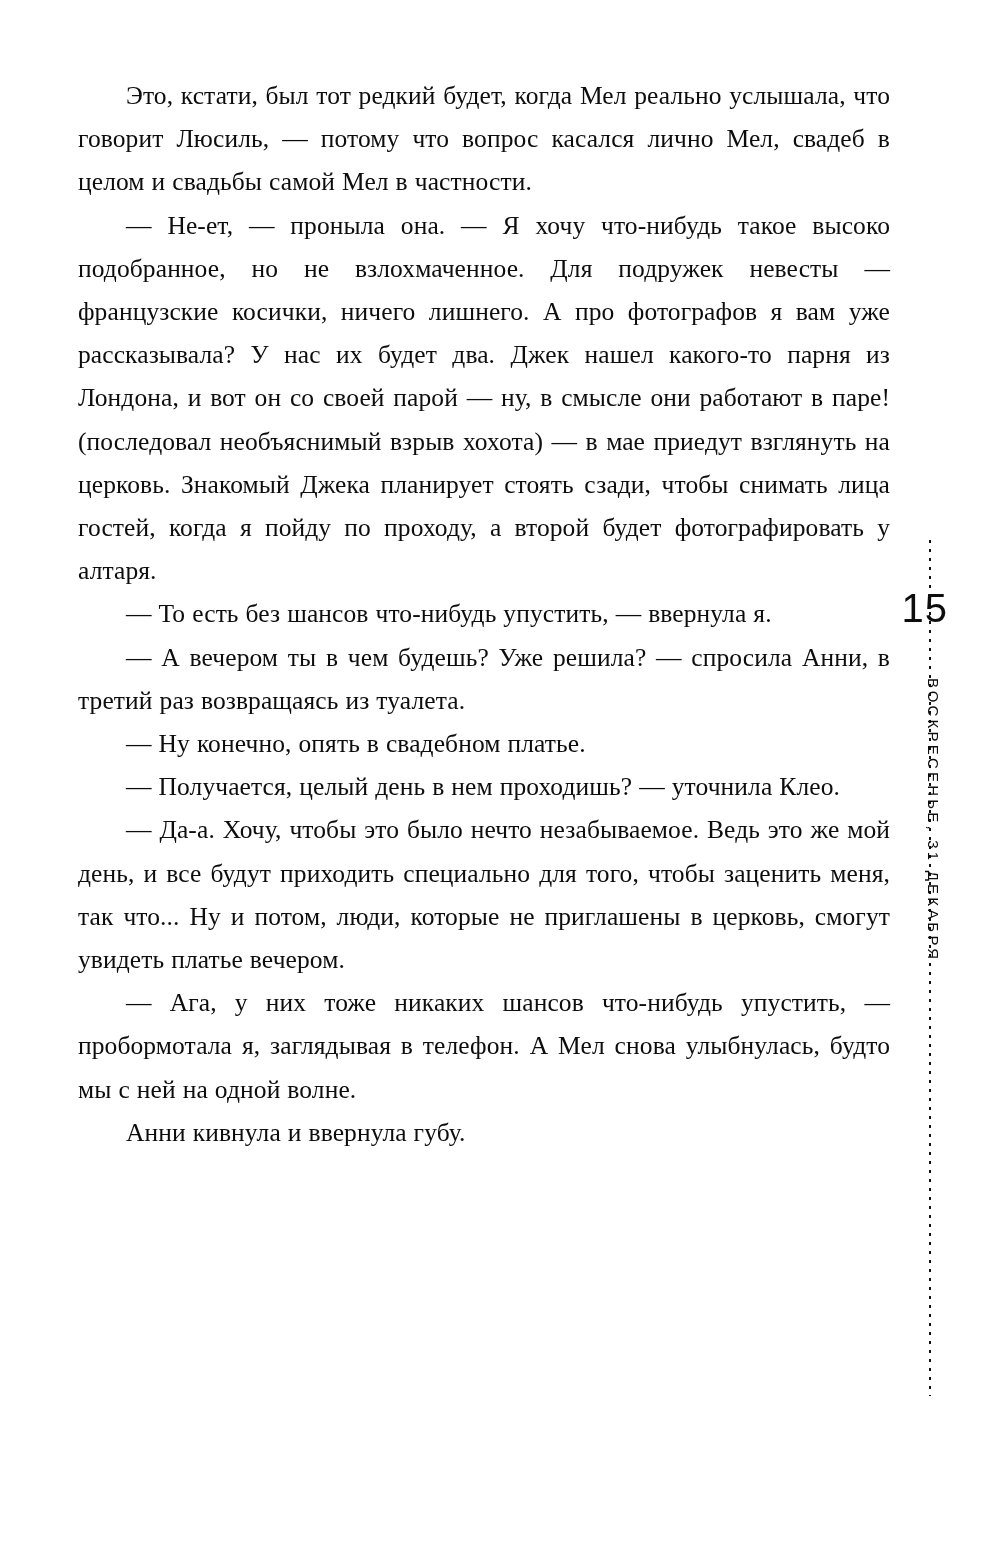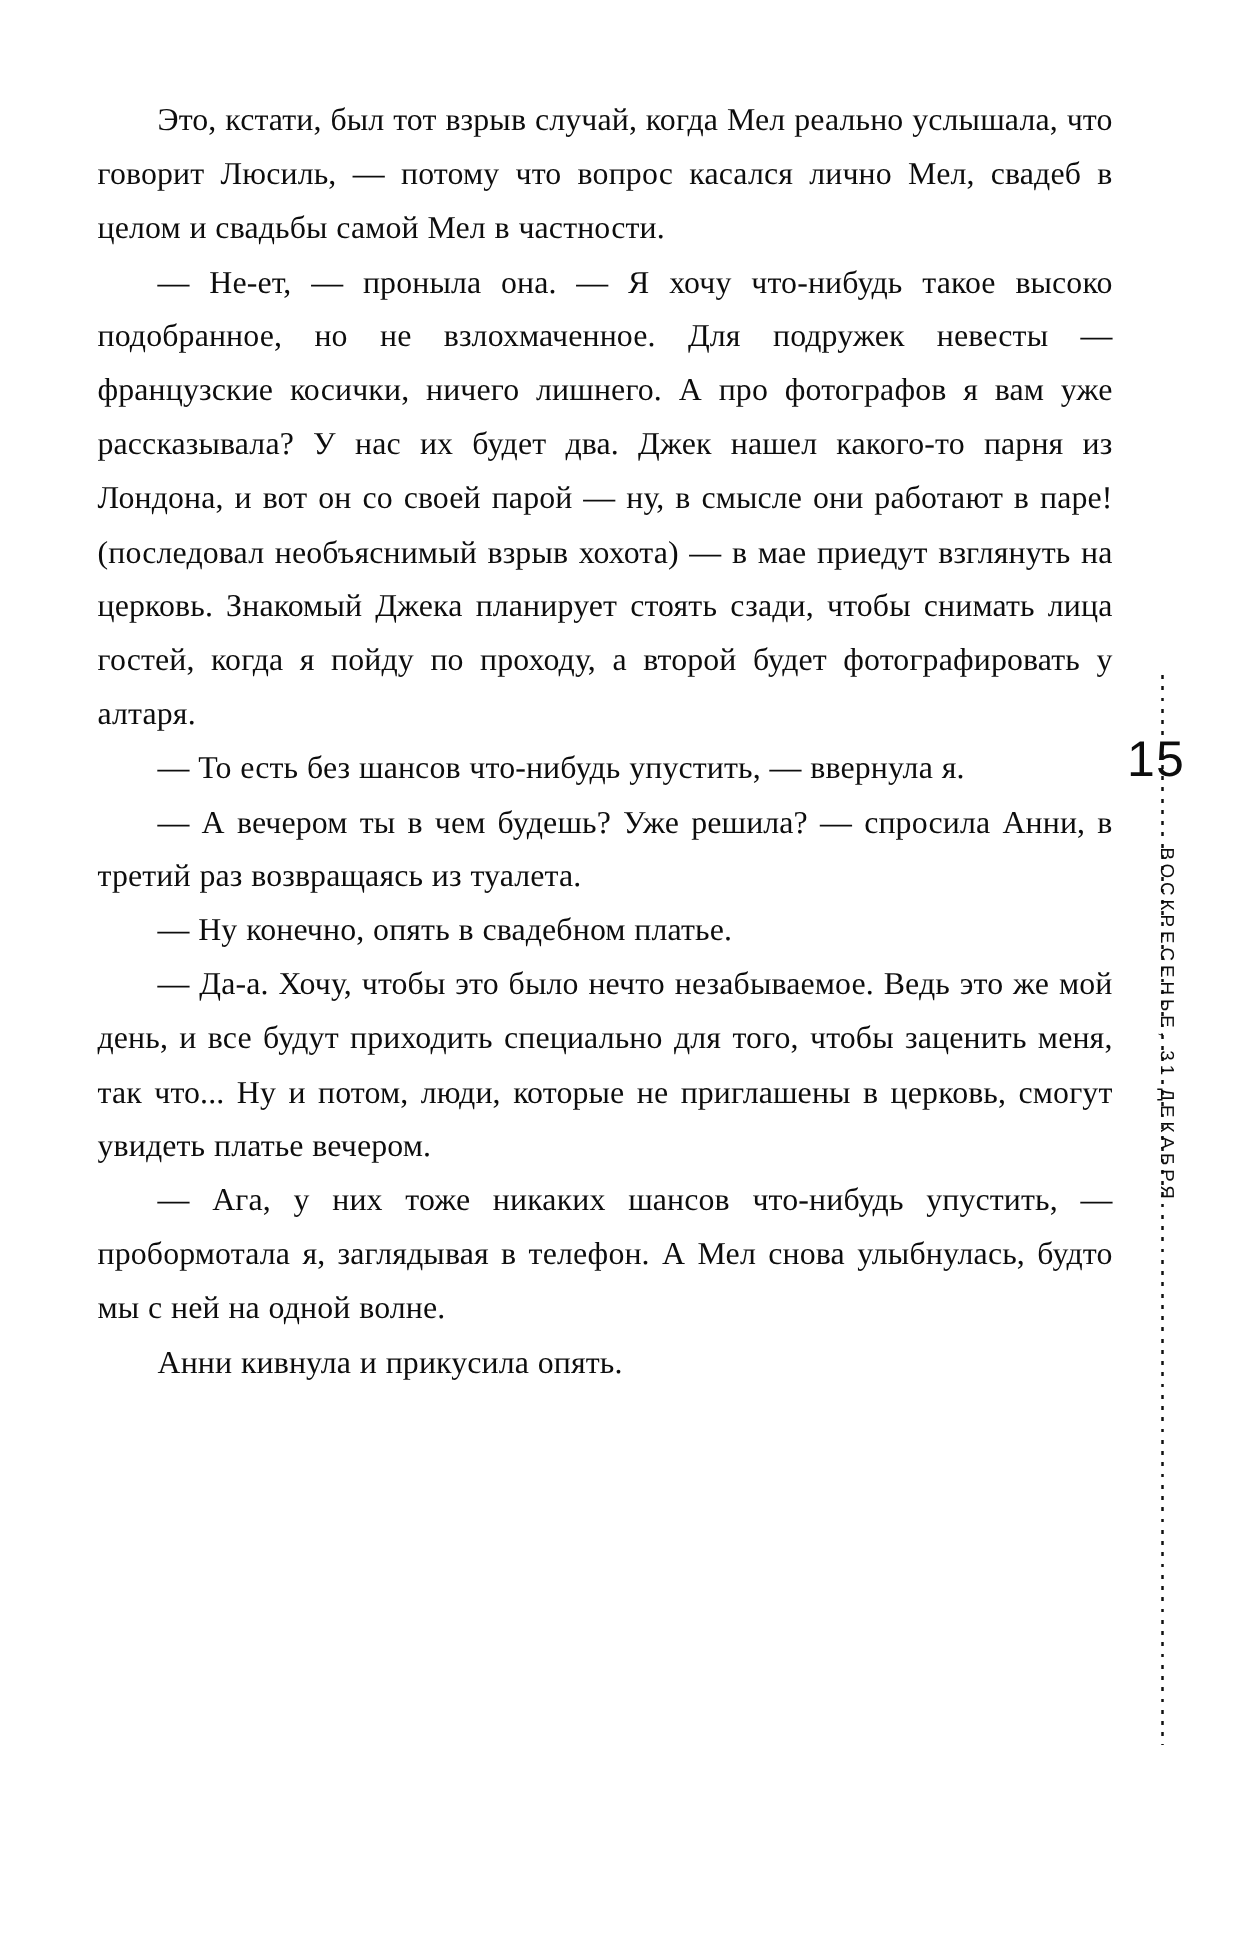--- a/index.html
+++ b/index.html
@@ -91,28 +91,29 @@
       rgba(255,255,255,0) 9px
     );
   }
 </style>
 </head>
 <body>
 
 <div class="page">
 
   <div class="text-column">
-    <p class="para">Это, кстати, был тот взрыв случай, когда Мел реально услышала, что говорит Люсиль, — потому что вопрос касался лично Мел, свадеб в целом и свадьбы самой Мел в частности.</p>
+    <p class="para">Это, кстати, был тот редкий будет, когда Мел реально услышала, что говорит Люсиль, — потому что вопрос касался лично Мел, свадеб в целом и свадьбы самой Мел в частности.</p>
     <p class="para">— Не-ет, — проныла она. — Я хочу что-нибудь такое высоко подобранное, но не взлохмаченное. Для подружек невесты — французские косички, ничего лишнего. А про фотографов я вам уже рассказывала? У нас их будет два. Джек нашел какого-то парня из Лондона, и вот он со своей парой — ну, в смысле они работают в паре! (последовал необъяснимый взрыв хохота) — в мае приедут взглянуть на церковь. Знакомый Джека планирует стоять сзади, чтобы снимать лица гостей, когда я пойду по проходу, а второй будет фотографировать у алтаря.</p>
     <p class="para">— То есть без шансов что-нибудь упустить, — ввернула я.</p>
     <p class="para">— А вечером ты в чем будешь? Уже решила? — спросила Анни, в третий раз возвращаясь из туалета.</p>
     <p class="para">— Ну конечно, опять в свадебном платье.</p>
+    <p class="para">— Получается, целый день в нем проходишь? — уточнила Клео.</p>
     <p class="para">— Да-а. Хочу, чтобы это было нечто незабываемое. Ведь это же мой день, и все будут приходить специально для того, чтобы заценить меня, так что... Ну и потом, люди, которые не приглашены в церковь, смогут увидеть платье вечером.</p>
     <p class="para">— Ага, у них тоже никаких шансов что-нибудь упустить, — пробормотала я, заглядывая в телефон. А Мел снова улыбнулась, будто мы с ней на одной волне.</p>
-    <p class="para">Анни кивнула и прикусила опять.</p>
+    <p class="para">Анни кивнула и ввернула губу.</p>
   </div>
 
   <div class="side-marginalia">
     <div class="dot-rule"></div>
     <div class="folio">15</div>
     <div class="running-head">Воскресенье, 31 декабря</div>
   </div>
 
 </div>
 

